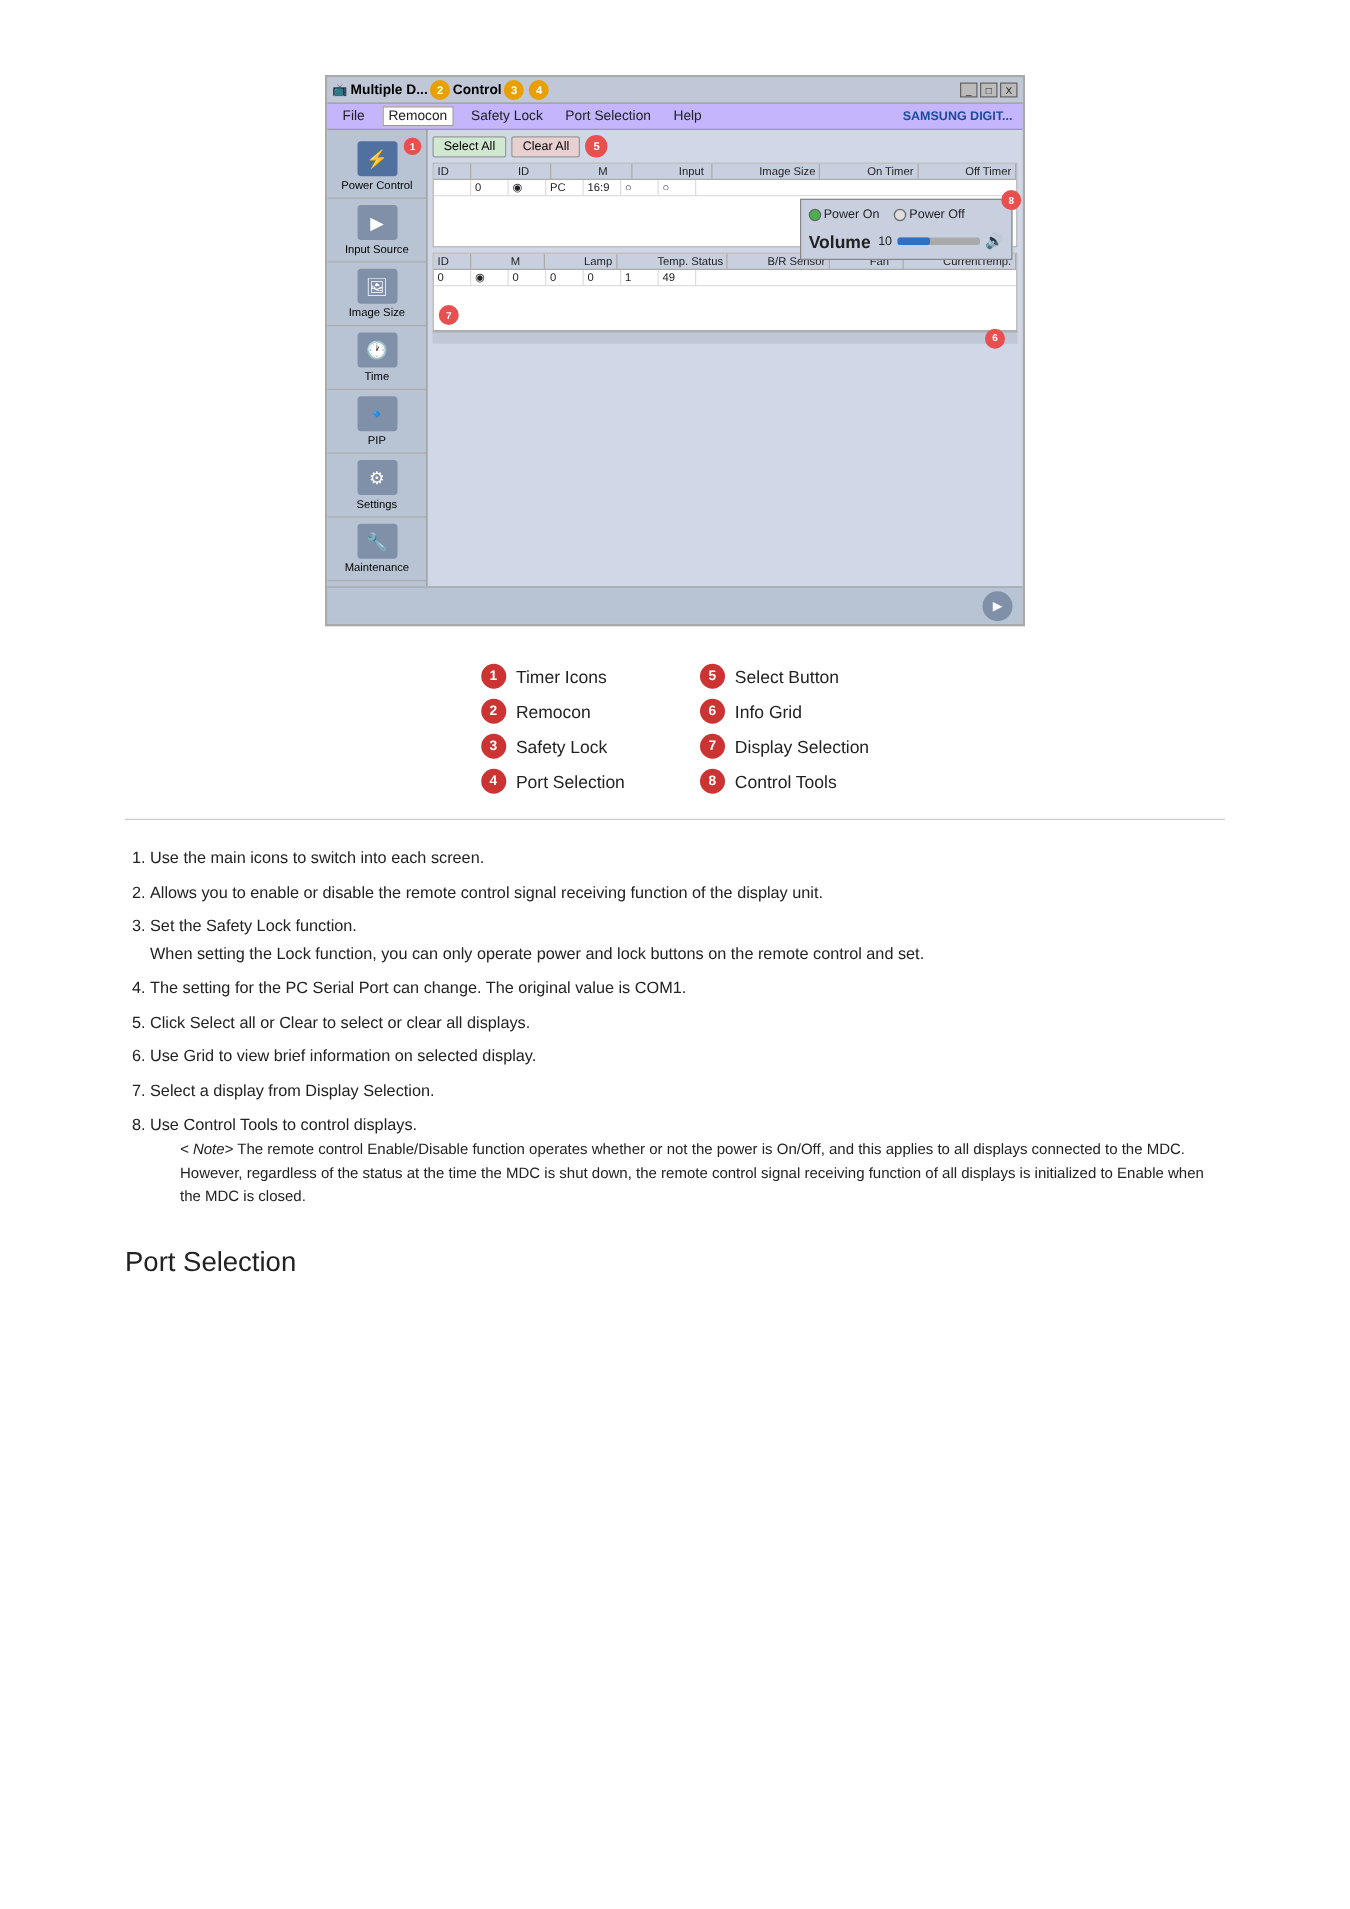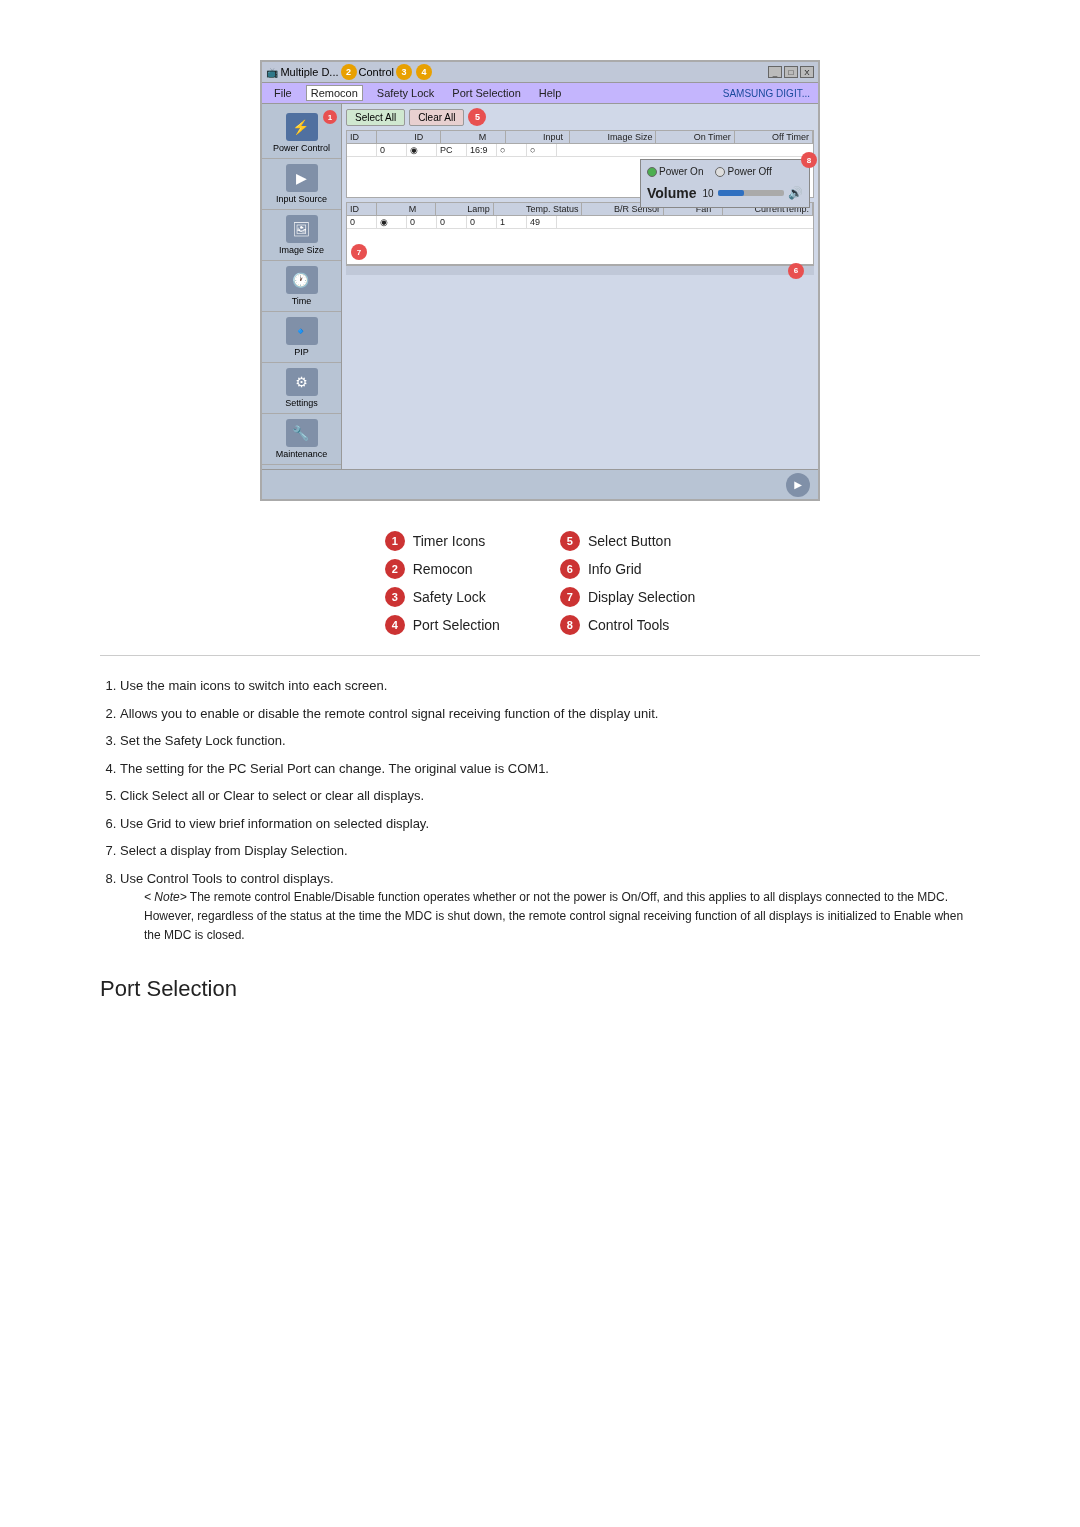--- a/index.html
+++ b/index.html
@@ -32,20 +32,21 @@
       display: flex;
       align-items: center;
       padding: 2px 4px;
       border-bottom: 1px solid #999;
       font-size: 11px;
       position: relative;
     }
     .title-bar-text {
       font-size: 11px;
       color: #000;
+      font-weight: bold;
     }
     .title-badge {
       display: inline-flex;
       align-items: center;
       justify-content: center;
       width: 16px;
       height: 16px;
       border-radius: 50%;
       background: #e8a000;
       color: #fff;
@@ -83,21 +84,21 @@
       font-size: 11px;
     }
     .menu-item.active {
       background: #fff;
       border: 1px solid #999;
     }
     .samsung-logo {
       margin-left: auto;
       font-size: 10px;
       color: #1a4a9c;
-      font-weight: normal;
+      font-weight: bold;
     }
 
     
     .main-area {
       display: flex;
       background: #d0d8e8;
     }
 
     
     .sidebar {
@@ -552,20 +553,21 @@
 
   <ol class="numbered-list">
     <li>
       <span>Use the main icons to switch into each screen.</span>
     </li>
     <li>
       <span>Allows you to enable or disable the remote control signal receiving function of the display unit.</span>
     </li>
     <li>
       <span>Set the Safety Lock function.</span>
+      <span class="sub-line">When setting the Lock function, you can only operate power and lock buttons on the remote control and set.</span>
     </li>
     <li>
       <span>The setting for the PC Serial Port can change. The original value is COM1.</span>
     </li>
     <li>
       <span>Click Select all or Clear to select or clear all displays.</span>
     </li>
     <li>
       <span>Use Grid to view brief information on selected display.</span>
     </li>

